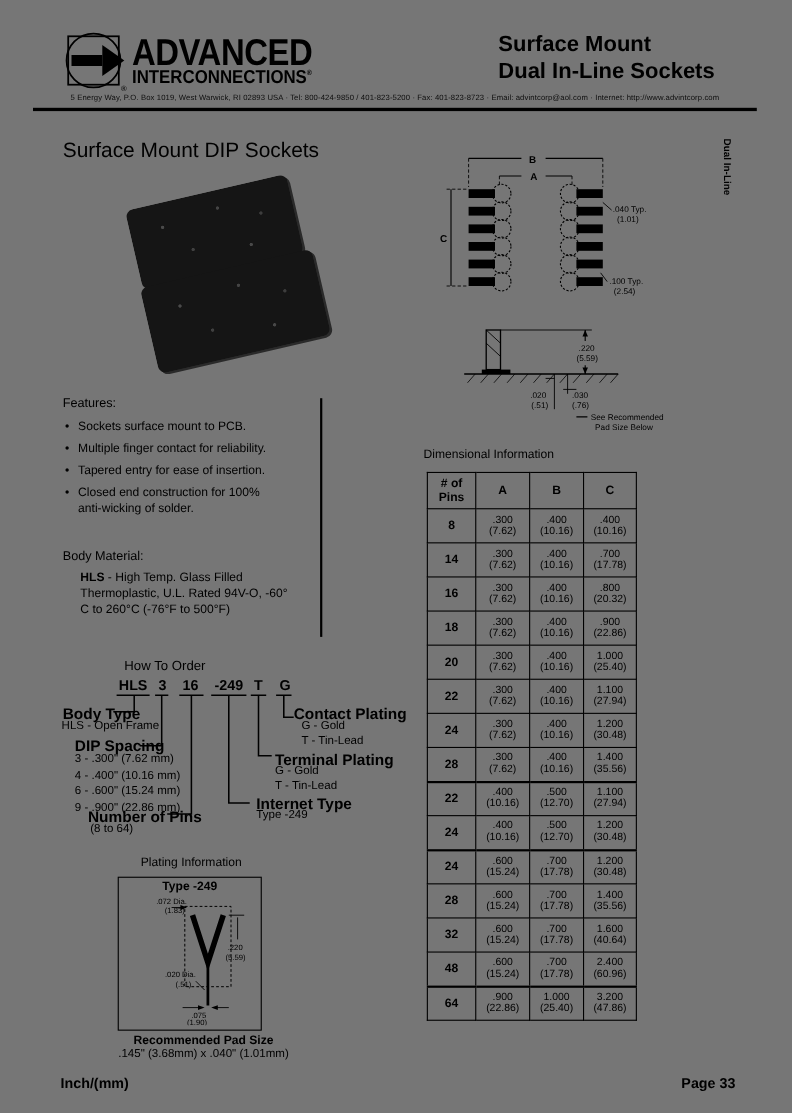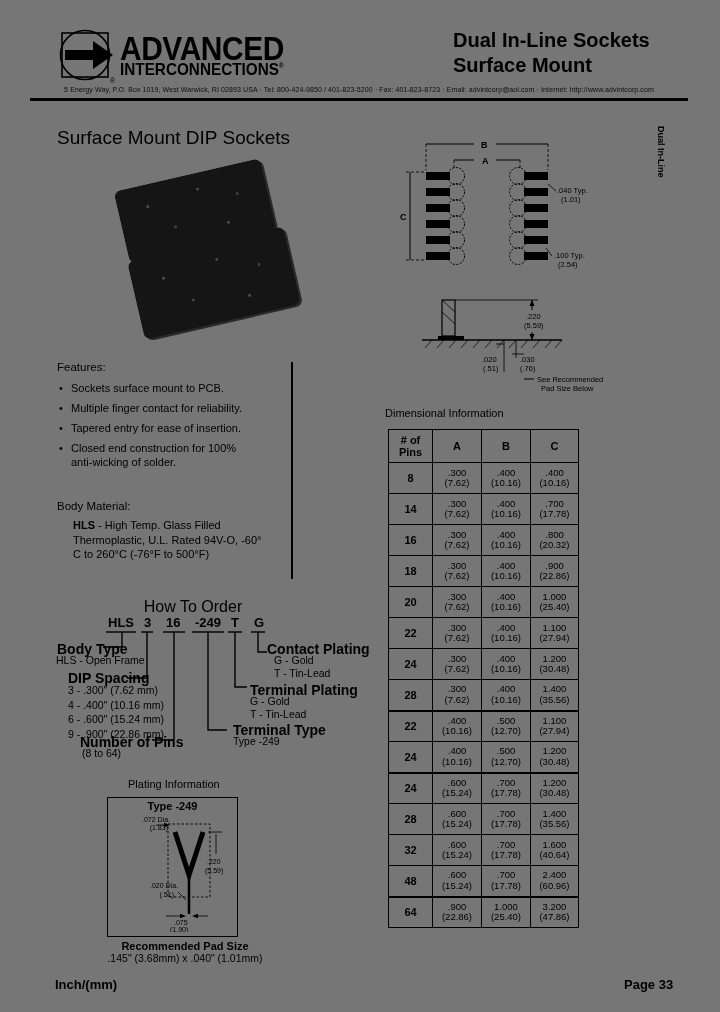--- a/index.html
+++ b/index.html
@@ -30,21 +30,21 @@
 
   
   .features{width:220px;font-size:11px}
   .feat-head{font-size:11.5px;margin-bottom:9px}
   .features [data-name="feature-item"]{position:relative;padding-left:14px;margin-bottom:6.5px;line-height:13.5px;width:200px}
   .features [data-name="feature-item"]::before{content:"\2022";position:absolute;left:2px;top:0}
   .bodymat-head{font-size:11.5px}
   .bodymat-text{font-size:11px;line-height:14.5px;width:192px}
 
   
-  .hto-title{font-size:16px;text-align:center;width:160px}
+  .hto-title{font-size:12px;width:160px}
   .order-code{position:absolute;font-weight:bold;font-size:13px}
   .order-code span{position:absolute;top:0;white-space:nowrap}
   .order-code span:nth-child(1){left:53px}
   .order-code span:nth-child(2){left:89px}
   .order-code span:nth-child(3){left:111px}
   .order-code span:nth-child(4){left:140px}
   .order-code span:nth-child(5){left:176px}
   .order-code span:nth-child(6){left:199px}
   .hto-label{font-weight:bold;font-size:14px;white-space:nowrap}
   .hto-val{font-size:10.5px;white-space:nowrap}
@@ -88,22 +88,22 @@
       <rect x="7" y="6" width="46" height="44" fill="none" stroke="#000" stroke-width="1.6"></rect>
       <circle cx="30" cy="28" r="24.5" fill="none" stroke="#000" stroke-width="1.6"></circle>
       <rect x="10" y="23" width="28" height="10" fill="#000"></rect>
       <polygon points="38,14 58,28 38,42" fill="#000"></polygon>
       <text x="55" y="56" font-size="7">®</text>
     </svg>
   </div>
   <div class="abs brand1" style="left:120px;top:29px" data-name="brand-name-line1">ADVANCED</div>
   <div class="abs brand2" style="left:120px;top:60px" data-name="brand-name-line2"><span data-name="brand-text">INTERCONNECTIONS</span><span class="reg" data-name="registered-mark">®</span></div>
   <div class="abs doc-title" style="left:453px;top:28px" data-name="document-title">
+    <div data-name="document-title-line1">Surface Mount</div>
     <div data-name="document-title-line2">Dual In-Line Sockets</div>
-    <div data-name="document-title-line1">Surface Mount</div>
   </div>
   <div class="abs address" style="left:30px;top:86px;width:658px" data-name="company-address">5 Energy Way, P.O. Box 1019, West Warwick, RI 02893 USA · Tel: 800-424-9850 / 401-823-5200 · Fax: 401-823-8723 · Email: advintcorp@aol.com · Internet: http://www.advintcorp.com</div>
   <div class="abs hrule" style="left:30px;top:98px;width:658px" data-name="header-rule"></div>
 
   <div class="abs page-title" style="left:57px;top:127px" data-name="page-title">Surface Mount DIP Sockets</div>
   <div class="abs side-tab" style="left:656px;top:126px" data-name="side-tab-label">Dual In-Line</div>
 
   <div class="abs photo" style="left:120px;top:174px;width:150px;height:74px;transform:rotate(-13deg)" data-name="product-photo-1"></div>
   <div class="abs photo" style="left:134px;top:243px;width:160px;height:80px;transform:rotate(-13deg)" data-name="product-photo-2"></div>
 
@@ -287,21 +287,21 @@
       <div data-name="contact-plating-option">G - Gold</div>
       <div data-name="contact-plating-option">T - Tin-Lead</div>
     </div>
 
   <div class="abs hto-label" style="left:250px;top:682px" data-name="terminal-plating-label">Terminal Plating</div>
   <div class="abs hto-list-sm" style="left:250px;top:695px" data-name="terminal-plating-options">
       <div data-name="terminal-plating-option">G - Gold</div>
       <div data-name="terminal-plating-option">T - Tin-Lead</div>
     </div>
 
-  <div class="abs hto-label" style="left:233px;top:722px" data-name="terminal-type-label">Terminal Type</div>
+  <div class="abs hto-label" style="left:233px;top:722px" data-name="terminal-type-label">Internet Type</div>
   <div class="abs hto-val" style="left:233px;top:735px" data-name="terminal-type-value">Type -249</div>
 
   <div class="abs dim-title" style="left:385px;top:407px" data-name="dim-table-title">Dimensional Information</div>
   <div class="abs" style="left:388px;top:429px" data-name="dim-table-wrap">
     <table class="dim" data-name="dim-table">
       <colgroup>
           <col class="c0">
           <col class="c1">
           <col class="c2">
           <col class="c3">
@@ -574,15 +574,15 @@
       <polygon points="78,104 72,101.8 72,106.2" fill="#000"></polygon>
       <polygon points="84,104 90,101.8 90,106.2" fill="#000"></polygon>
       <text x="66" y="113" font-size="7" data-name="dim-075-label">.075</text>
       <text x="62" y="120" font-size="7" data-name="dim-075-mm">(1.90)</text>
     </svg>
   </div>
   <div class="abs pad-head" style="left:95px;top:940px;width:180px" data-name="pad-size-heading">Recommended Pad Size</div>
   <div class="abs pad-val" style="left:95px;top:952px;width:180px" data-name="pad-size-value">.145" (3.68mm) x .040" (1.01mm)</div>
 
   <div class="abs footer" style="left:55px;top:977px" data-name="footer-units">Inch/(mm)</div>
-  <div class="abs footer" style="left:624px;top:977px;width:88px;text-align:left" data-name="footer-page-number">Page 33</div>
+  <div class="abs footer" style="left:600px;top:977px;width:88px;text-align:center" data-name="footer-page-number">Page 33</div>
 
 </div>
 
 </body></html>

